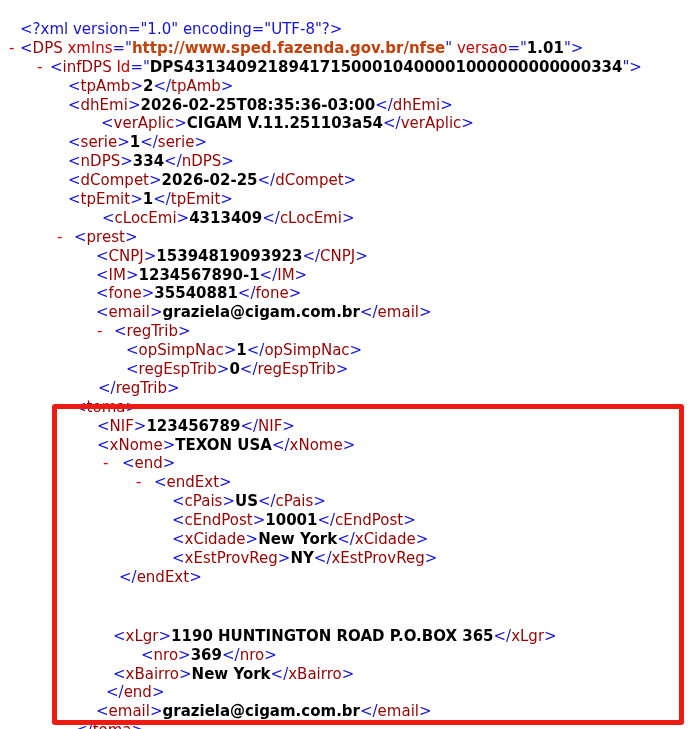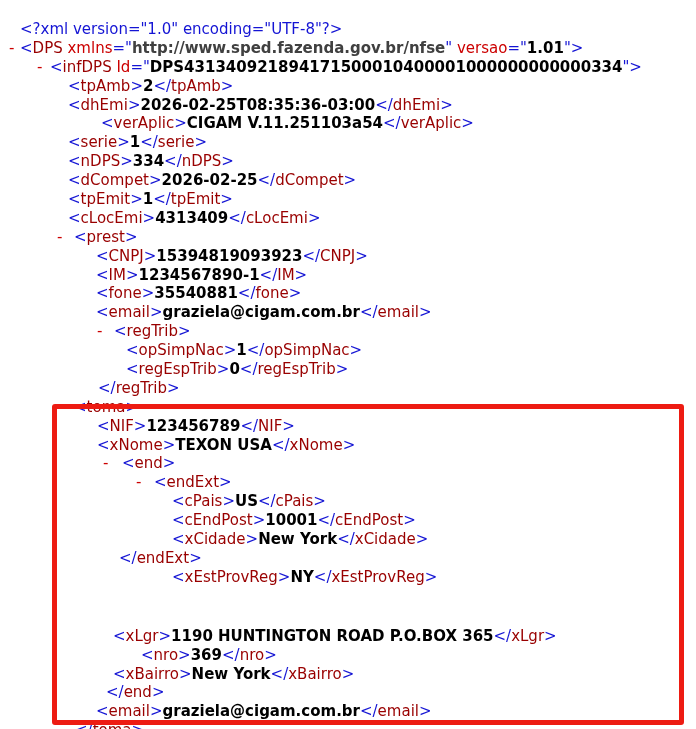--- a/index.html
+++ b/index.html
@@ -30,21 +30,21 @@
     position: absolute;
     top: 0;
     color: #cc0000;
     font-weight: normal;
   }
   
   .p { color: #1414d4; }              
   .x { color: #1414d4; }              
   .t { color: #990000; }              
   .a { color: #cc0000; }              
-  .u { color: #404040; font-weight: bold; } 
+  .u { color: #c2410c; font-weight: bold; } 
   .v { color: #000000; font-weight: bold; } 
   #annotation-box {
     position: absolute;
     left: 52px;
     top: 404px;
     width: 632px;
     height: 321px;
     box-sizing: border-box;
     border: 5px solid #ed1b12;
     border-radius: 3px;
@@ -60,40 +60,40 @@
       <div class="line" style="padding-left: 20px;"><span class="x">&lt;?xml version="1.0" encoding="UTF-8"?&gt;</span></div>
       <div class="line" style="padding-left: 20px;"><span class="mk" style="left: 9px;">-</span><span class="p">&lt;</span><span class="t">DPS</span><span class="p"> </span><span class="a">xmlns</span><span class="p">="</span><span class="u">http://www.sped.fazenda.gov.br/nfse</span><span class="p">" </span><span class="a">versao</span><span class="p">="</span><span class="v">1.01</span><span class="p">"&gt;</span></div>
       <div class="line" style="padding-left: 50px;"><span class="mk" style="left: 37px;">-</span><span class="p">&lt;</span><span class="t">infDPS</span><span class="p"> </span><span class="a">Id</span><span class="p">="</span><span class="v">DPS431340921894171500010400001000000000000334</span><span class="p">"&gt;</span></div>
       <div class="line" style="padding-left: 68px;"><span class="p">&lt;</span><span class="t">tpAmb</span><span class="p">&gt;</span><span class="v">2</span><span class="p">&lt;/</span><span class="t">tpAmb</span><span class="p">&gt;</span></div>
       <div class="line" style="padding-left: 68px;"><span class="p">&lt;</span><span class="t">dhEmi</span><span class="p">&gt;</span><span class="v">2026-02-25T08:35:36-03:00</span><span class="p">&lt;/</span><span class="t">dhEmi</span><span class="p">&gt;</span></div>
       <div class="line" style="padding-left: 101px;"><span class="p">&lt;</span><span class="t">verAplic</span><span class="p">&gt;</span><span class="v">CIGAM V.11.251103a54</span><span class="p">&lt;/</span><span class="t">verAplic</span><span class="p">&gt;</span></div>
       <div class="line" style="padding-left: 68px;"><span class="p">&lt;</span><span class="t">serie</span><span class="p">&gt;</span><span class="v">1</span><span class="p">&lt;/</span><span class="t">serie</span><span class="p">&gt;</span></div>
       <div class="line" style="padding-left: 68px;"><span class="p">&lt;</span><span class="t">nDPS</span><span class="p">&gt;</span><span class="v">334</span><span class="p">&lt;/</span><span class="t">nDPS</span><span class="p">&gt;</span></div>
       <div class="line" style="padding-left: 68px;"><span class="p">&lt;</span><span class="t">dCompet</span><span class="p">&gt;</span><span class="v">2026-02-25</span><span class="p">&lt;/</span><span class="t">dCompet</span><span class="p">&gt;</span></div>
       <div class="line" style="padding-left: 68px;"><span class="p">&lt;</span><span class="t">tpEmit</span><span class="p">&gt;</span><span class="v">1</span><span class="p">&lt;/</span><span class="t">tpEmit</span><span class="p">&gt;</span></div>
-      <div class="line" style="padding-left: 68px;"><span class="p">&lt;</span><span class="t">cLocEmi</span><span class="p">&gt;</span><span class="v">4313409</span><span class="p">&lt;/</span><span class="t">cLocEmi</span><span class="p">&gt;</span></div>
+      <div class="line" style="padding-left: 102px;"><span class="p">&lt;</span><span class="t">cLocEmi</span><span class="p">&gt;</span><span class="v">4313409</span><span class="p">&lt;/</span><span class="t">cLocEmi</span><span class="p">&gt;</span></div>
       <div class="line" style="padding-left: 74px;"><span class="mk" style="left: 57px;">-</span><span class="p">&lt;</span><span class="t">prest</span><span class="p">&gt;</span></div>
       <div class="line" style="padding-left: 96px;"><span class="p">&lt;</span><span class="t">CNPJ</span><span class="p">&gt;</span><span class="v">15394819093923</span><span class="p">&lt;/</span><span class="t">CNPJ</span><span class="p">&gt;</span></div>
       <div class="line" style="padding-left: 96px;"><span class="p">&lt;</span><span class="t">IM</span><span class="p">&gt;</span><span class="v">1234567890-1</span><span class="p">&lt;/</span><span class="t">IM</span><span class="p">&gt;</span></div>
       <div class="line" style="padding-left: 96px;"><span class="p">&lt;</span><span class="t">fone</span><span class="p">&gt;</span><span class="v">35540881</span><span class="p">&lt;/</span><span class="t">fone</span><span class="p">&gt;</span></div>
       <div class="line" style="padding-left: 96px;"><span class="p">&lt;</span><span class="t">email</span><span class="p">&gt;</span><span class="v">graziela@cigam.com.br</span><span class="p">&lt;/</span><span class="t">email</span><span class="p">&gt;</span></div>
       <div class="line" style="padding-left: 114px;"><span class="mk" style="left: 97px;">-</span><span class="p">&lt;</span><span class="t">regTrib</span><span class="p">&gt;</span></div>
       <div class="line" style="padding-left: 126px;"><span class="p">&lt;</span><span class="t">opSimpNac</span><span class="p">&gt;</span><span class="v">1</span><span class="p">&lt;/</span><span class="t">opSimpNac</span><span class="p">&gt;</span></div>
       <div class="line" style="padding-left: 126px;"><span class="p">&lt;</span><span class="t">regEspTrib</span><span class="p">&gt;</span><span class="v">0</span><span class="p">&lt;/</span><span class="t">regEspTrib</span><span class="p">&gt;</span></div>
       <div class="line" style="padding-left: 98px;"><span class="p">&lt;/</span><span class="t">regTrib</span><span class="p">&gt;</span></div>
       <div class="line" style="padding-left: 74px;"><span class="mk" style="left: 57px;">-</span><span class="p">&lt;</span><span class="t">toma</span><span class="p">&gt;</span></div>
       <div class="line" style="padding-left: 97px;"><span class="p">&lt;</span><span class="t">NIF</span><span class="p">&gt;</span><span class="v">123456789</span><span class="p">&lt;/</span><span class="t">NIF</span><span class="p">&gt;</span></div>
       <div class="line" style="padding-left: 97px;"><span class="p">&lt;</span><span class="t">xNome</span><span class="p">&gt;</span><span class="v">TEXON USA</span><span class="p">&lt;/</span><span class="t">xNome</span><span class="p">&gt;</span></div>
       <div class="line" style="padding-left: 122px;"><span class="mk" style="left: 103px;">-</span><span class="p">&lt;</span><span class="t">end</span><span class="p">&gt;</span></div>
       <div class="line" style="padding-left: 154px;"><span class="mk" style="left: 136px;">-</span><span class="p">&lt;</span><span class="t">endExt</span><span class="p">&gt;</span></div>
       <div class="line" style="padding-left: 172px;"><span class="p">&lt;</span><span class="t">cPais</span><span class="p">&gt;</span><span class="v">US</span><span class="p">&lt;/</span><span class="t">cPais</span><span class="p">&gt;</span></div>
       <div class="line" style="padding-left: 172px;"><span class="p">&lt;</span><span class="t">cEndPost</span><span class="p">&gt;</span><span class="v">10001</span><span class="p">&lt;/</span><span class="t">cEndPost</span><span class="p">&gt;</span></div>
       <div class="line" style="padding-left: 172px;"><span class="p">&lt;</span><span class="t">xCidade</span><span class="p">&gt;</span><span class="v">New York</span><span class="p">&lt;/</span><span class="t">xCidade</span><span class="p">&gt;</span></div>
+      <div class="line" style="padding-left: 172px;"><span class="p">&lt;</span><span class="t">xEstProvReg</span><span class="p">&gt;</span><span class="v">NY</span><span class="p">&lt;/</span><span class="t">xEstProvReg</span><span class="p">&gt;</span></div>
       <div class="line" style="padding-left: 119px;"><span class="p">&lt;/</span><span class="t">endExt</span><span class="p">&gt;</span></div>
-      <div class="line" style="padding-left: 172px;"><span class="p">&lt;</span><span class="t">xEstProvReg</span><span class="p">&gt;</span><span class="v">NY</span><span class="p">&lt;/</span><span class="t">xEstProvReg</span><span class="p">&gt;</span></div>
       <div class="line" style="padding-left: 113px; margin-top: 40px;"><span class="p">&lt;</span><span class="t">xLgr</span><span class="p">&gt;</span><span class="v">1190 HUNTINGTON ROAD P.O.BOX 365</span><span class="p">&lt;/</span><span class="t">xLgr</span><span class="p">&gt;</span></div>
       <div class="line" style="padding-left: 113px; margin-left: 28px;"><span class="p">&lt;</span><span class="t">nro</span><span class="p">&gt;</span><span class="v">369</span><span class="p">&lt;/</span><span class="t">nro</span><span class="p">&gt;</span></div>
       <div class="line" style="padding-left: 113px;"><span class="p">&lt;</span><span class="t">xBairro</span><span class="p">&gt;</span><span class="v">New York</span><span class="p">&lt;/</span><span class="t">xBairro</span><span class="p">&gt;</span></div>
       <div class="line" style="padding-left: 106px;"><span class="p">&lt;/</span><span class="t">end</span><span class="p">&gt;</span></div>
       <div class="line" style="padding-left: 96px;"><span class="p">&lt;</span><span class="t">email</span><span class="p">&gt;</span><span class="v">graziela@cigam.com.br</span><span class="p">&lt;/</span><span class="t">email</span><span class="p">&gt;</span></div>
       <div class="line" style="padding-left: 75px;"><span class="p">&lt;/</span><span class="t">toma</span><span class="p">&gt;</span></div>
       <div class="line" style="padding-left: 74px;"><span class="mk" style="left: 57px;">-</span><span class="p">&lt;</span><span class="t">serv</span><span class="p">&gt;</span></div>
     </div>
 
   <div id="annotation-box" style="border-color: rgb(237, 27, 18);"></div>

